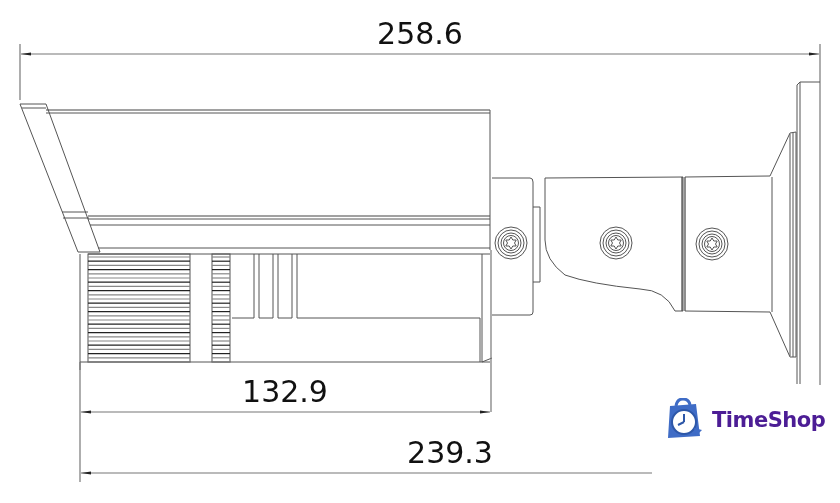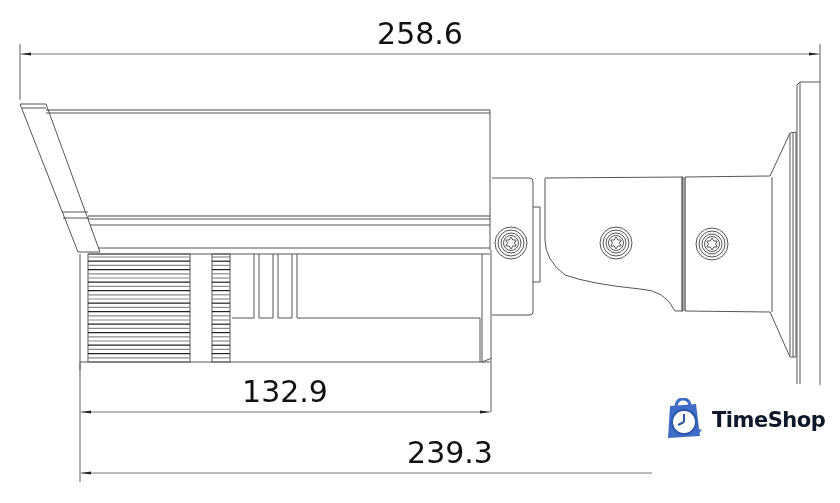--- a/index.html
+++ b/index.html
@@ -3,21 +3,21 @@
 <meta charset="utf-8">
 <style>
   html, body { margin:0; padding:0; background:#ffffff; }
   body { width:840px; height:503px; position:relative; overflow:hidden; font-family:"DejaVu Sans", sans-serif; }
   #drawing { position:absolute; left:0; top:0; width:840px; height:503px; }
   .dim-label { font-family:"DejaVu Sans", sans-serif; font-size:30px; fill:#111; }
   .ln { stroke:#555; stroke-width:1; fill:none; }
   .ln2 { stroke:#444; stroke-width:1.2; fill:none; }
   .dimln { stroke:#777; stroke-width:1.2; fill:none; }
   .logo { position:absolute; left:660px; top:395px; width:175px; height:50px; display:flex; align-items:center; }
-  .logo-text { font-family:"DejaVu Sans", sans-serif; font-size:21px; font-weight:bold; color:#0f172a; margin-left:4px; letter-spacing:-0.5px; }
+  .logo-text { font-family:"DejaVu Sans", sans-serif; font-size:21px; font-weight:bold; color:#4c1d95; margin-left:4px; letter-spacing:-0.5px; }
 </style>
 </head>
 <body>
 
 <svg id="drawing" viewBox="0 0 840 503" xmlns="http://www.w3.org/2000/svg">
   <defs>
     <marker id="arrR" markerWidth="10" markerHeight="6" refX="10" refY="3" orient="auto" markerUnits="userSpaceOnUse">
       <path d="M0,1.5 L10,3 L0,4.5 Z" fill="#222"></path>
     </marker>
     <marker id="arrL" markerWidth="10" markerHeight="6" refX="0" refY="3" orient="auto" markerUnits="userSpaceOnUse">

